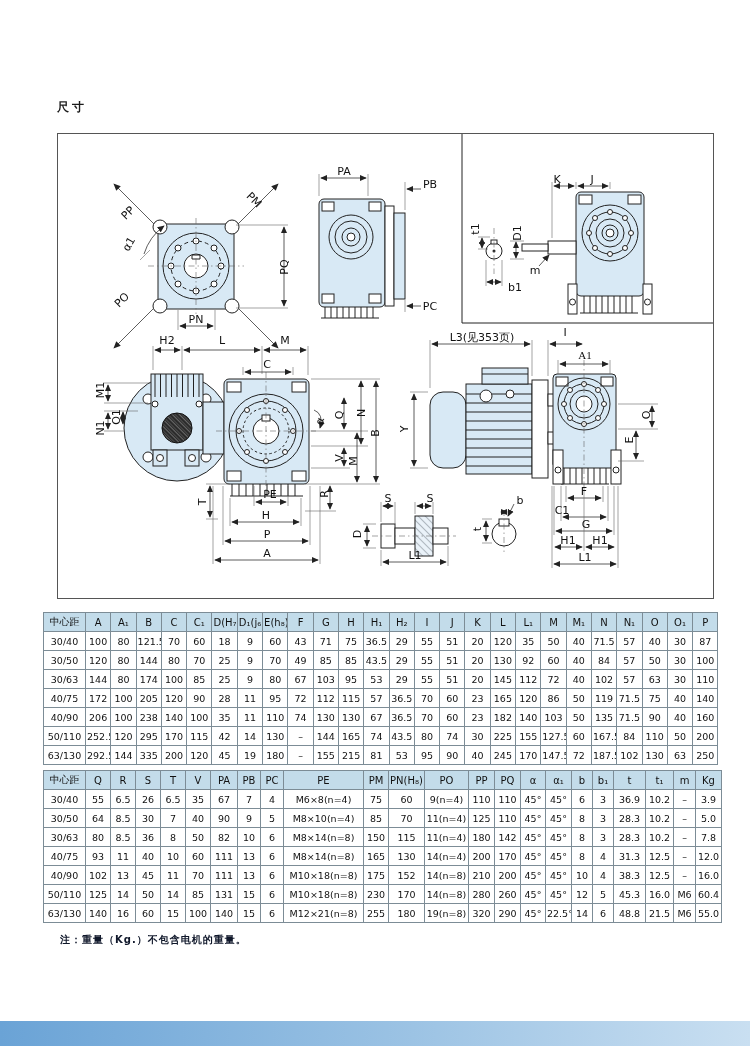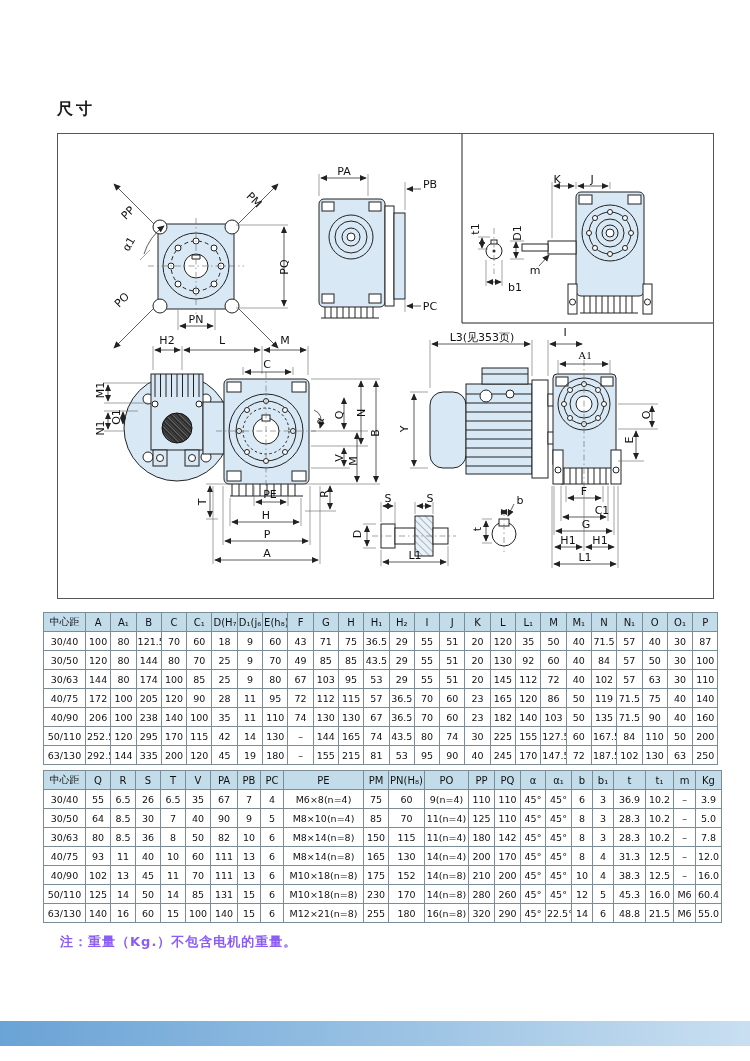--- a/index.html
+++ b/index.html
@@ -2,21 +2,21 @@
 <html><head>
 <meta charset="utf-8">
 <style>
   html,body{margin:0;padding:0;}
   body{
     width:750px;height:1061px;position:relative;background:#fff;
     font-family:"DejaVu Sans","Liberation Sans",sans-serif;color:#111;
     overflow:hidden;
   }
   .page-title{
-    position:absolute;left:57px;top:99px;font-size:16px;font-weight:bold;
+    position:absolute;left:57px;top:99px;font-size:12px;font-weight:bold;
     letter-spacing:3px;color:#1a1a1a;
   }
   .drawing-box{
     position:absolute;left:57px;top:133px;width:655px;height:464px;
     border:1px solid #555;background:#fff;
   }
   .drawing-box svg{position:absolute;left:0;top:0;}
   .label-layer{position:absolute;left:0;top:0;width:655px;height:464px;}
   .dlabel{
     position:absolute;transform:translate(-50%,-50%);
@@ -27,22 +27,22 @@
     font-size:9.5px;text-align:center;background:#fff;padding-left:9px;
   }
   #t1{top:612px;width:674px;}
   #t2{top:770px;width:678px;}
   table.dim-table th,table.dim-table td{
     border:1px solid #7c8c96;padding:0 1px;height:18px;overflow:hidden;
     white-space:nowrap;font-weight:normal;color:#111;
   }
   table.dim-table th{background:#c3dcea;font-size:10px;}
   .note{
-    position:absolute;left:60px;top:933px;font-size:13px;font-weight:bold;
-    color:#8b5cf6;letter-spacing:1px;
+    position:absolute;left:60px;top:933px;font-size:10px;font-weight:bold;
+    color:#0f172a;letter-spacing:1px;
   }
   .bottom-band{
     position:absolute;left:0;top:1021px;width:750px;height:25px;
     background:linear-gradient(to right,#6aa3d6,#9cc3e4 55%,#c9dff1);
   }
   
   .ln{fill:none;stroke:#222;stroke-width:1;}
   .fb{fill:#d8e9f5;stroke:#222;stroke-width:1;}
   .wf{fill:#fff;stroke:#222;stroke-width:1;}
   .dim{stroke:#333;stroke-width:.8;fill:none;}
@@ -386,21 +386,21 @@
       <span class="dlabel" style="left: 281px; top: 324px; transform: translate(-50%, -50%) rotate(-90deg);">V</span>
       <span class="dlabel" style="left: 295px; top: 327px; transform: translate(-50%, -50%) rotate(-90deg);">M</span>
       <span class="dlabel" style="left: 266px; top: 360px; transform: translate(-50%, -50%) rotate(-90deg);">R</span>
       <span class="dlabel" style="left: 424px; top: 203px; transform: translate(-50%, -50%);">L3(见353页)</span>
       <span class="dlabel" style="left: 507px; top: 198px; transform: translate(-50%, -50%);">I</span>
       <span class="dlabel" style="left: 527px; top: 221px; transform: translate(-50%, -50%); font-family: Liberation Serif, serif;">A1</span>
       <span class="dlabel" style="left: 346px; top: 295px; transform: translate(-50%, -50%) rotate(-90deg);">Y</span>
       <span class="dlabel" style="left: 588px; top: 281px; transform: translate(-50%, -50%) rotate(-90deg);">O</span>
       <span class="dlabel" style="left: 571px; top: 306px; transform: translate(-50%, -50%) rotate(-90deg);">E</span>
       <span class="dlabel" style="left: 526px; top: 357px; transform: translate(-50%, -50%);">F</span>
-      <span class="dlabel" style="left: 544px; top: 376px; transform: translate(-50%, -50%);">C1</span>
+      <span class="dlabel" style="left: 504px; top: 376px; transform: translate(-50%, -50%);">C1</span>
       <span class="dlabel" style="left: 528px; top: 390px; transform: translate(-50%, -50%);">G</span>
       <span class="dlabel" style="left: 510px; top: 406px; transform: translate(-50%, -50%);">H1</span>
       <span class="dlabel" style="left: 542px; top: 406px; transform: translate(-50%, -50%);">H1</span>
       <span class="dlabel" style="left: 527px; top: 423px; transform: translate(-50%, -50%);">L1</span>
       <span class="dlabel" style="left: 330px; top: 364px; transform: translate(-50%, -50%);">S</span>
       <span class="dlabel" style="left: 372px; top: 364px; transform: translate(-50%, -50%);">S</span>
       <span class="dlabel" style="left: 299px; top: 400px; transform: translate(-50%, -50%) rotate(-90deg);">D</span>
       <span class="dlabel" style="left: 357px; top: 421px; transform: translate(-50%, -50%);">L1</span>
       <span class="dlabel" style="left: 462px; top: 366px; transform: translate(-50%, -50%);">b</span>
       <span class="dlabel" style="left: 419px; top: 395px; transform: translate(-50%, -50%) rotate(-90deg);">t</span>
@@ -875,21 +875,21 @@
         <td>16</td>
         <td>60</td>
         <td>15</td>
         <td>100</td>
         <td>140</td>
         <td>15</td>
         <td>6</td>
         <td>M12×21(n=8)</td>
         <td>255</td>
         <td>180</td>
-        <td>16(n=8)</td>
+        <td>19(n=8)</td>
         <td>320</td>
         <td>290</td>
         <td>45°</td>
         <td>22.5°</td>
         <td>14</td>
         <td>6</td>
         <td>48.8</td>
         <td>21.5</td>
         <td>M6</td>
         <td>55.0</td>

